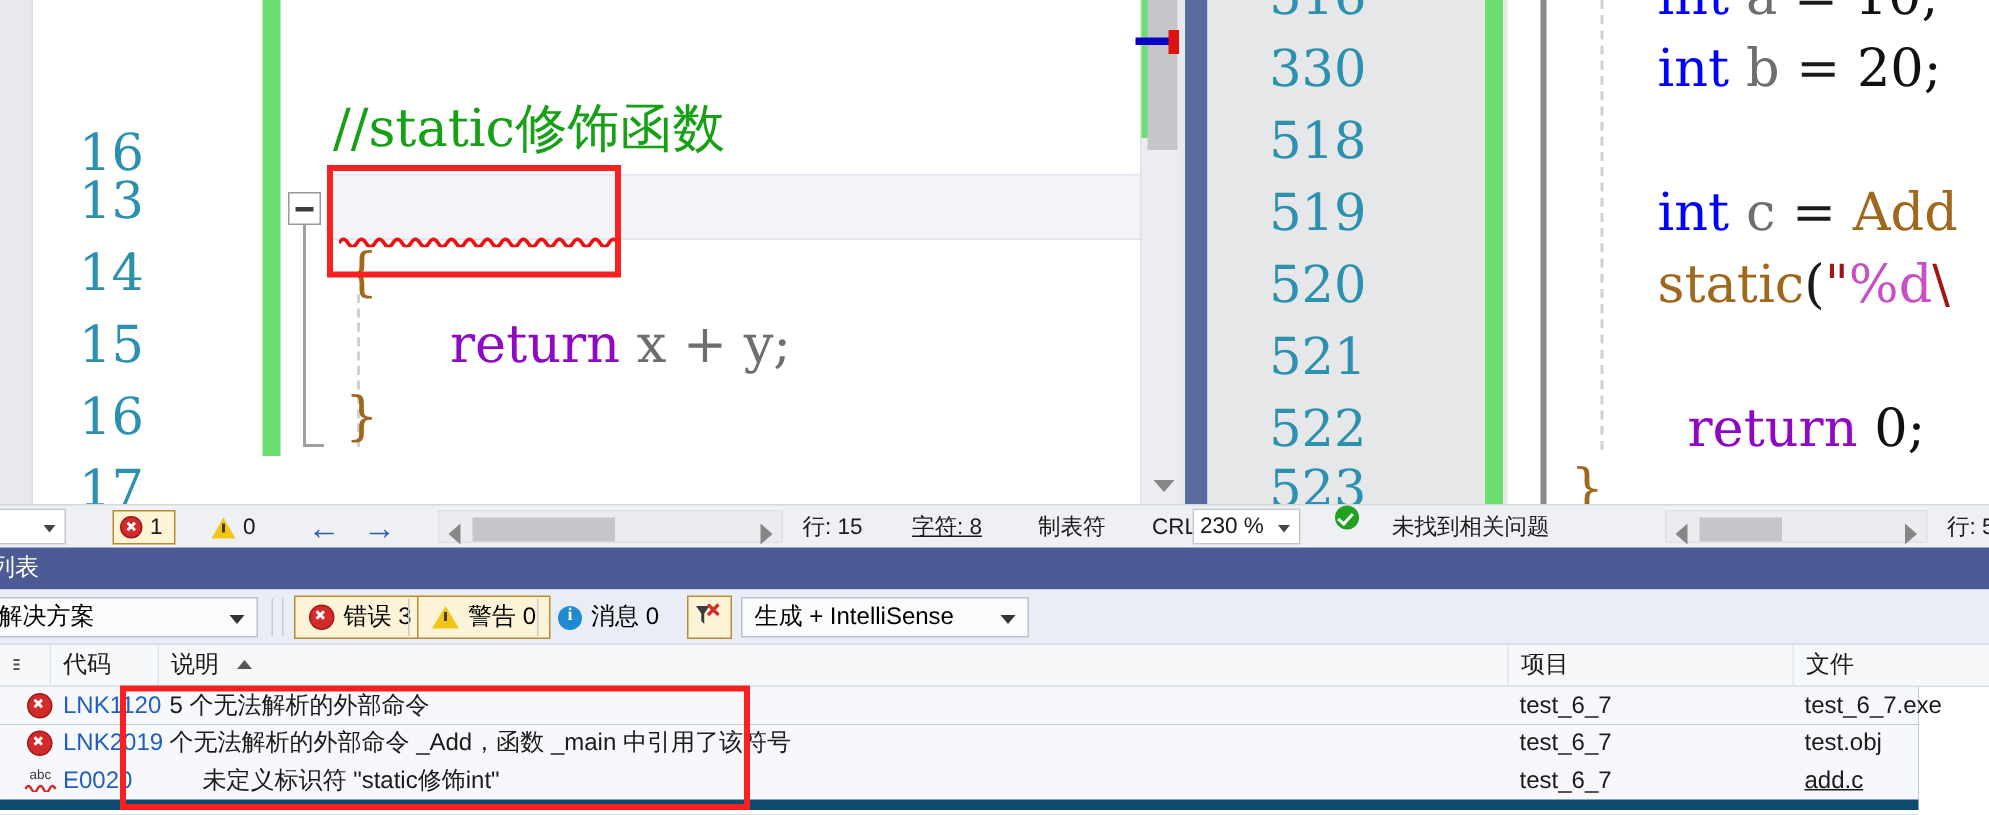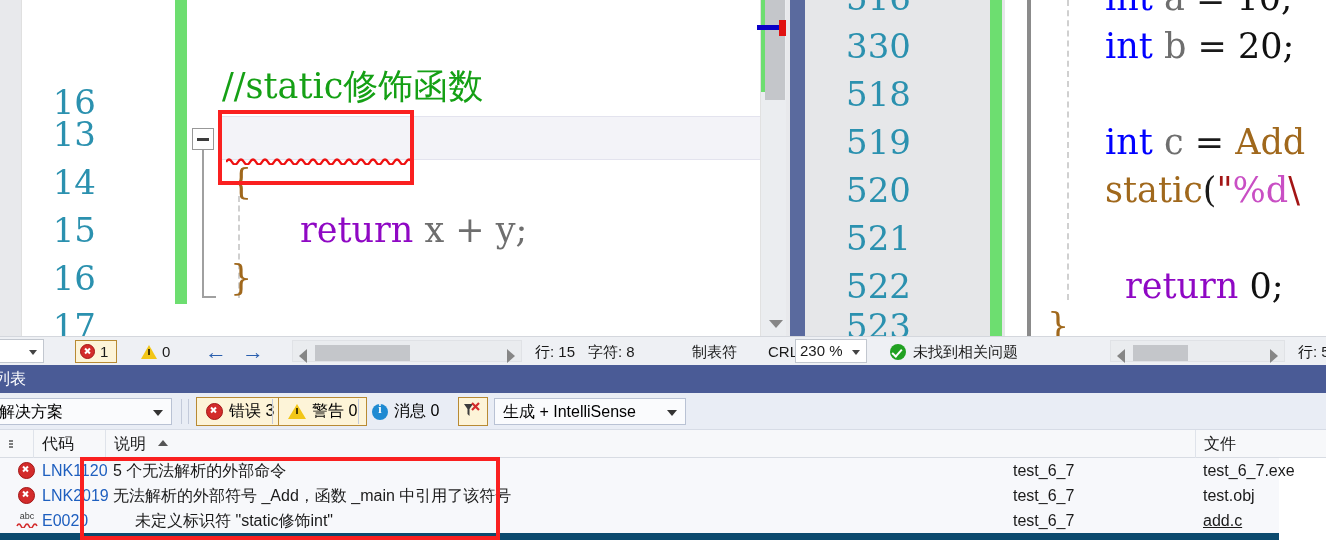--- a/index.html
+++ b/index.html
@@ -423,30 +423,30 @@
     <div class="sb-item arrow-nav" style="left:205px;">←</div>
     <div class="sb-item arrow-nav" style="left:242px;">→</div>
 
     <div class="hscroll-track" style="left:292px; width:230px;">
       <div class="hs-arrow-l" style="left:6px;"></div>
       <div class="hscroll-thumb" style="left:22px; width:95px;"></div>
       <div class="hs-arrow-r" style="right:6px;"></div>
     </div>
 
     <div class="sb-item" style="left:535px;">行: 15</div>
-    <div class="sb-item" style="left:588px;">字符: 8</div>
+    <div class="sb-item" style="left:608px;text-decoration:underline;">字符: 8</div>
     <div class="sb-item" style="left:692px;">制表符</div>
     <div class="sb-item" style="left:768px;">CRLF</div>
 
     <div class="zoom-box" style="left:795px; width:72px;">
       <span>230 %</span>
       <span class="zoom-caret"></span>
     </div>
 
-    <div class="sb-item" style="left:890px; display:flex; align-items:center; gap:7px;">
+    <div class="sb-item" style="left:890px; display:flex; gap:22px;">
       <span class="ok-check"></span>
       <span>未找到相关问题</span>
     </div>
 
     <div class="hscroll-track" style="left:1110px; width:175px;">
       <div class="hs-arrow-l" style="left:6px;"></div>
       <div class="hscroll-thumb" style="left:22px; width:55px;"></div>
       <div class="hs-arrow-r" style="right:6px;"></div>
     </div>
 
@@ -505,37 +505,38 @@
     <div class="gh-cell" style="left:0; width:33px; border-left:none;">
       <svg width="12" height="12" viewBox="0 0 12 12" style="position:relative;top:2px;">
         <path d="M1 2 L5 2 M1 5 L5 5 M1 8 L5 8" stroke="#555" stroke-width="1.4"></path>
       </svg>
     </div>
     <div class="gh-cell" style="left:33px; width:72px;">代码</div>
     <div class="gh-cell" style="left:105px; width:900px;">
       <span>说明</span>
       <span class="sort-caret" style="left:52px;"></span>
     </div>
+    <div class="gh-cell" style="left:1005px; width:190px;">项目</div>
     <div class="gh-cell" style="left:1195px; width:131px;">文件</div>
   </div>
 
   <div class="grid-body">
 
     <div class="grow">
       <span class="row-ico ico-err-circle" style="width:17px;height:17px;"></span>
       <span class="cell code-link" style="left:42px;">LNK1120</span>
       <span class="cell desc" style="left:113px;">5 个无法解析的外部命令</span>
       <span class="cell proj" style="left:1013px;">test_6_7</span>
       <span class="cell file" style="left:1203px;">test_6_7.exe</span>
     </div>
 
     <div class="grow">
       <span class="row-ico ico-err-circle" style="width:17px;height:17px;"></span>
       <span class="cell code-link" style="left:42px;">LNK2019</span>
-      <span class="cell desc" style="left:113px;">无法解析的外部符号 _Add，函数 _main 中引用了该符号</span>
+      <span class="cell desc" style="left:113px;">个无法解析的外部命令 _Add，函数 _main 中引用了该符号</span>
       <span class="cell proj" style="left:1013px;">test_6_7</span>
       <span class="cell file" style="left:1203px;">test.obj</span>
     </div>
 
     <div class="grow">
       <span class="ico-abc">
         abc
         <svg class="sq" width="22" height="7" viewBox="0 0 22 7">
           <path d="M1 5 Q3 1 5 5 T9 5 T13 5 T17 5 T21 5" fill="none" stroke="#d32b2b" stroke-width="1.6"></path>
         </svg>

